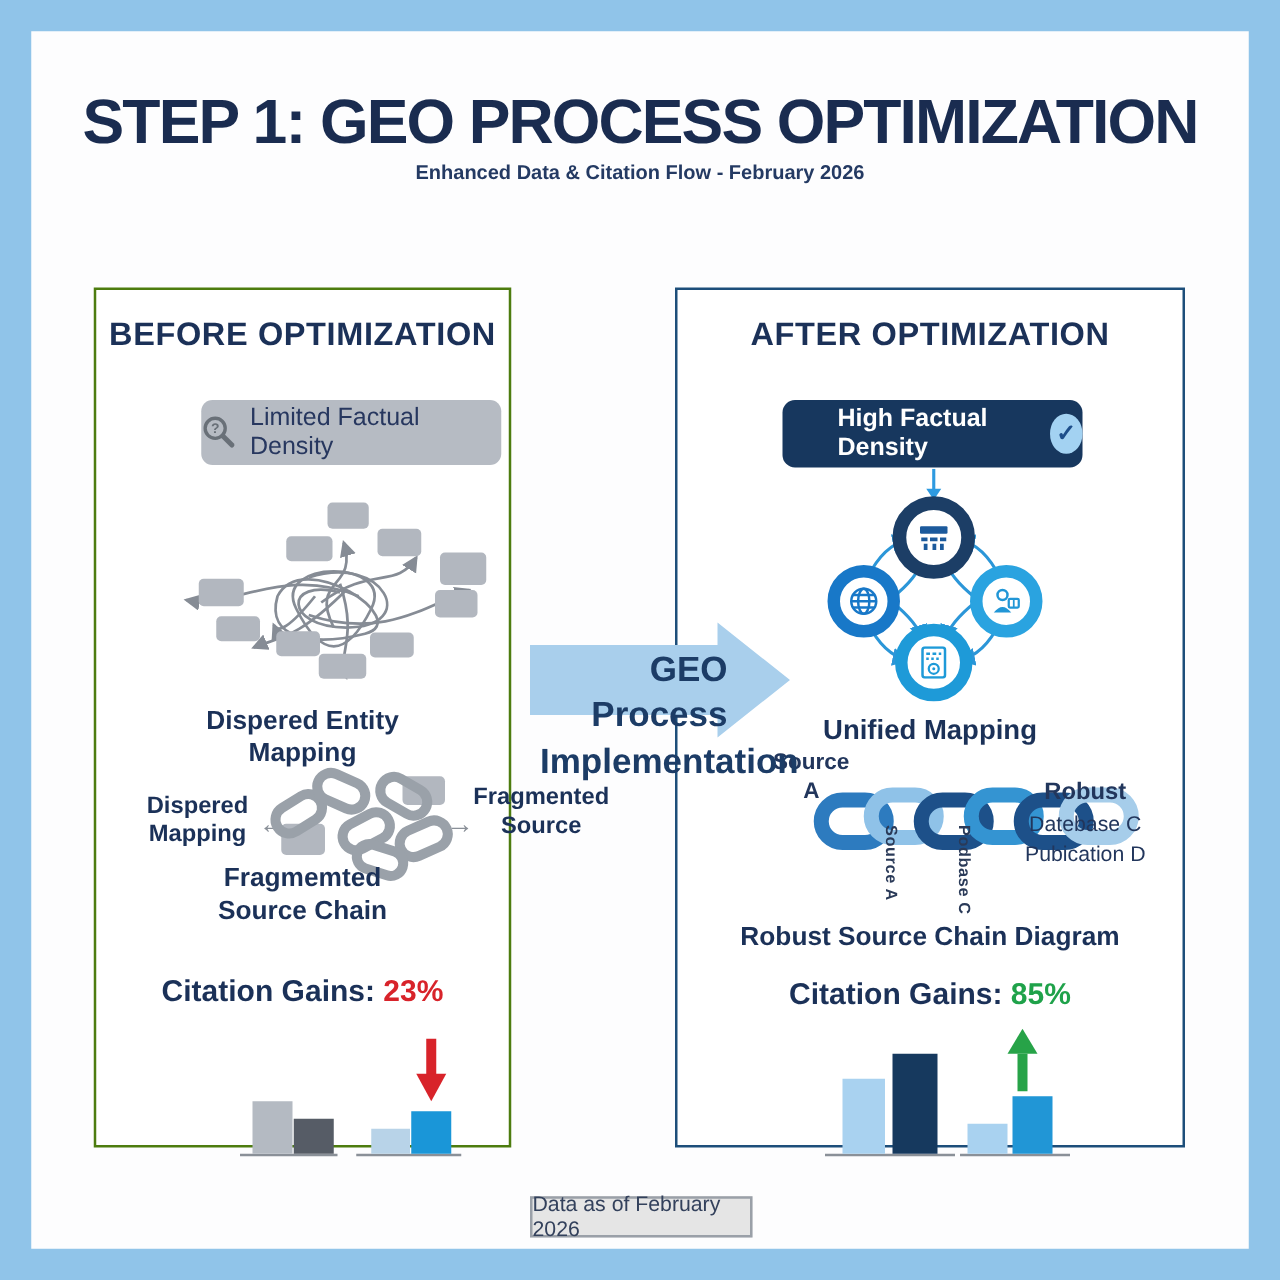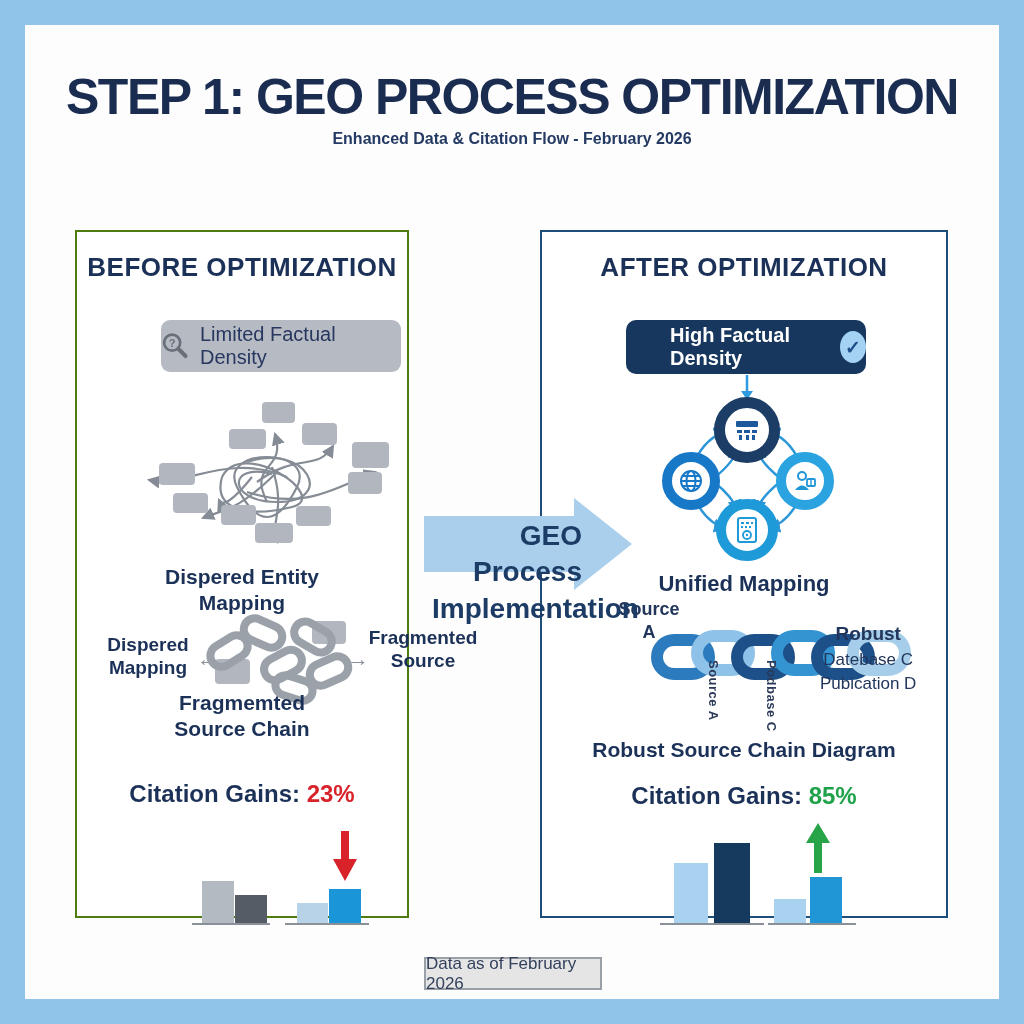--- a/index.html
+++ b/index.html
@@ -26,21 +26,21 @@
   .badge-label-light { font-size:20px; font-weight:800; color:#ffffff;padding-left:44px; }
   .check-circle { width:32px; height:32px; border-radius:50%; background:#a3d2f2; color:#1d4e8a;
                   font-size:19px; font-weight:800; display:flex; align-items:center; justify-content:center; }
 
   .tangle-area { position:absolute; left:50px; top:160px; width:310px; height:185px; }
   .gray-box { position:absolute; background:#b2b7bf; border-radius:4px; }
 
   .caption { position:absolute; left:0; right:0; margin:0 auto; text-align:center;
              font-size:21px; font-weight:800; color:#1b3158; line-height:1.25; }
 
-  .chain-section { position:absolute; left:2px; top:380px; width:100%; height:130px; }
+  .chain-section { position:absolute; left:12px; top:380px; width:100%; height:130px; }
   .side-label { position:absolute; text-align:center; font-size:19px; font-weight:800; color:#1b3158; line-height:1.2; }
   .arrow-glyph { position:absolute; font-size:22px; color:#8a9098; font-weight:700; }
 
   .gains { position:absolute; left:0; width:100%; text-align:center; font-size:24px; font-weight:800; color:#1b3158; }
   .gains-red { color:#d8232a; }
   .gains-green { color:#1fa24a; }
 
   .bars-area { position:absolute; left:0; top:585px; width:100%; height:115px; }
   .baseline { position:absolute; height:2px; background:#8a9098; }
   .bar { position:absolute; }

